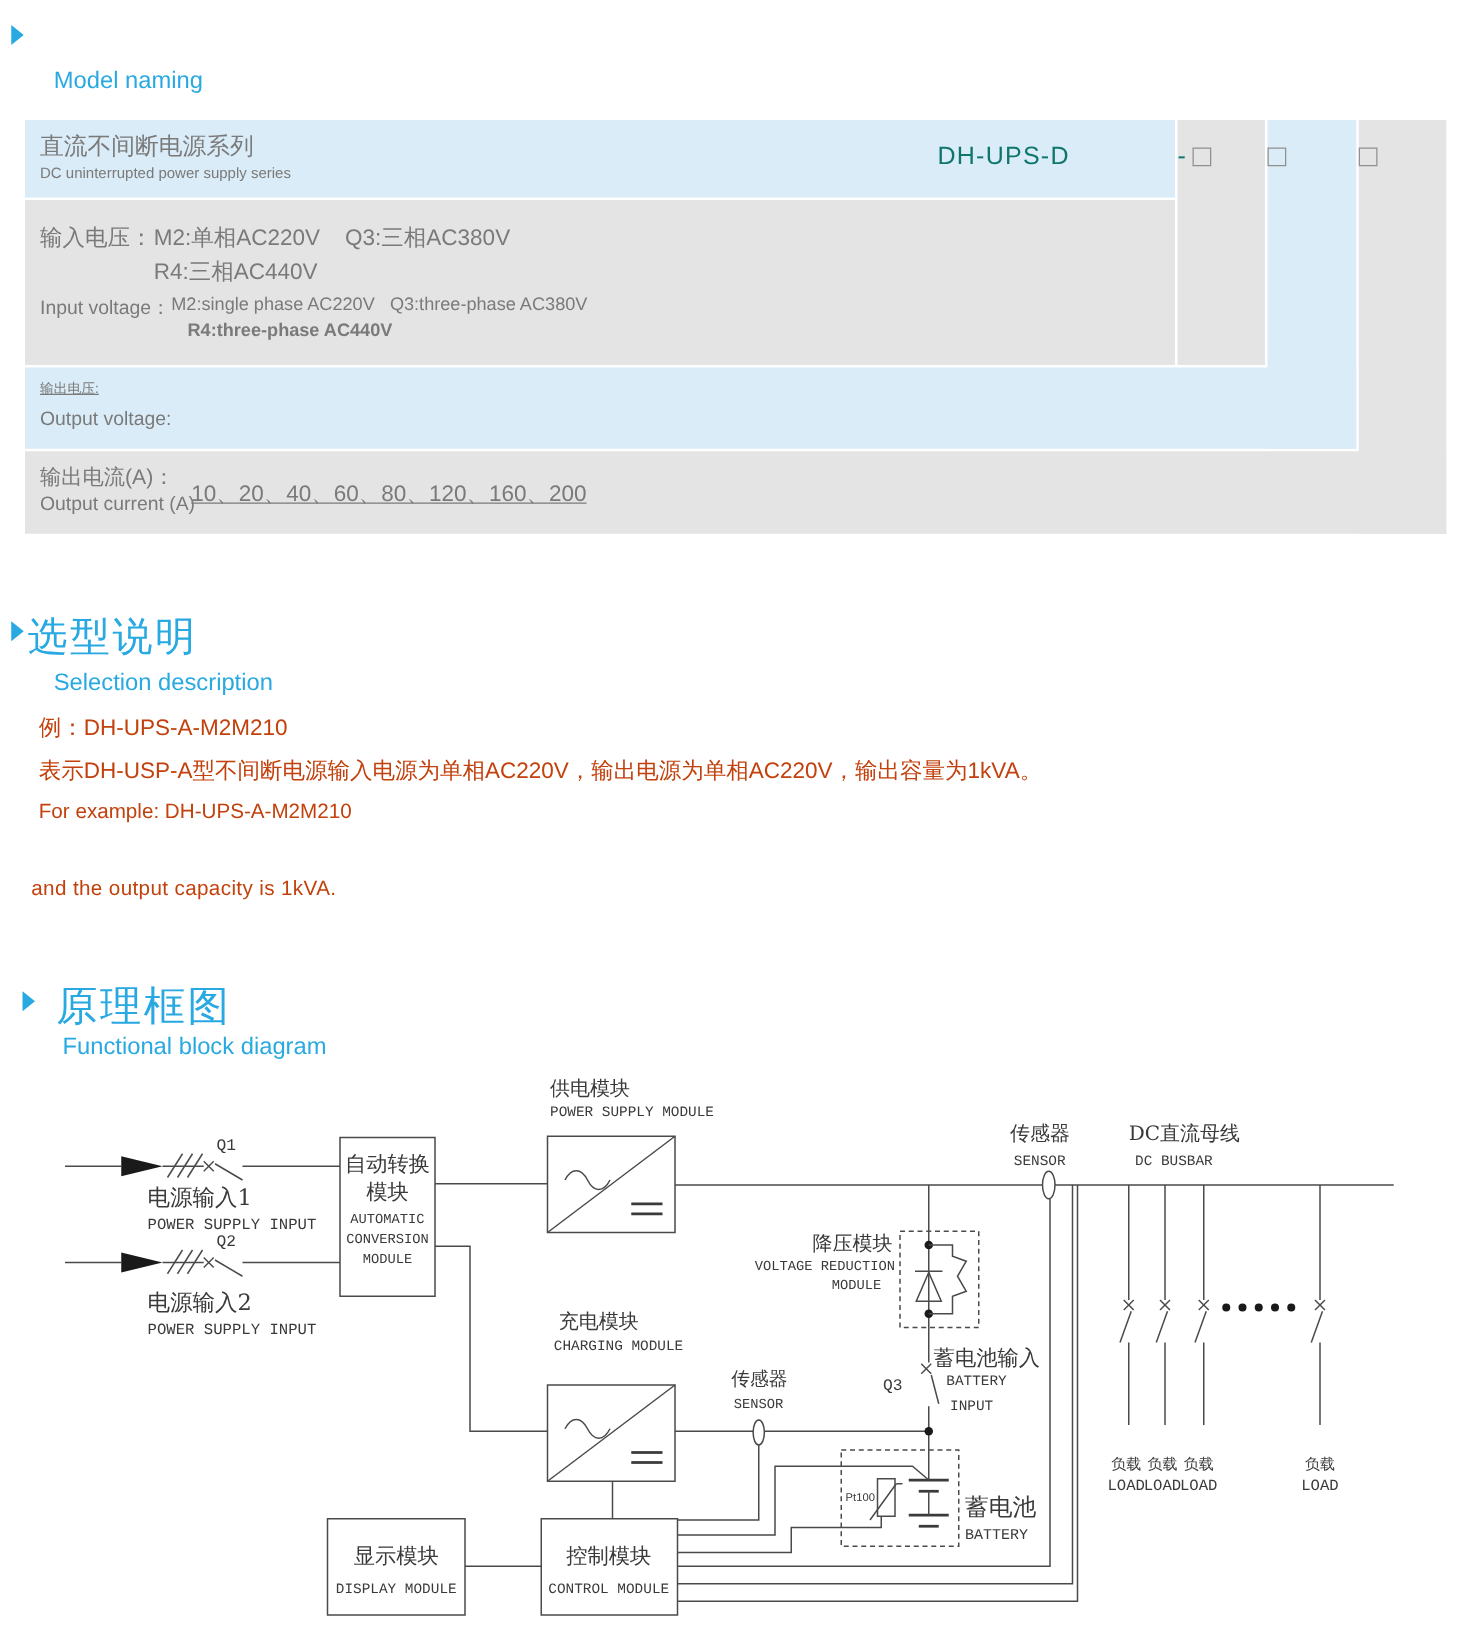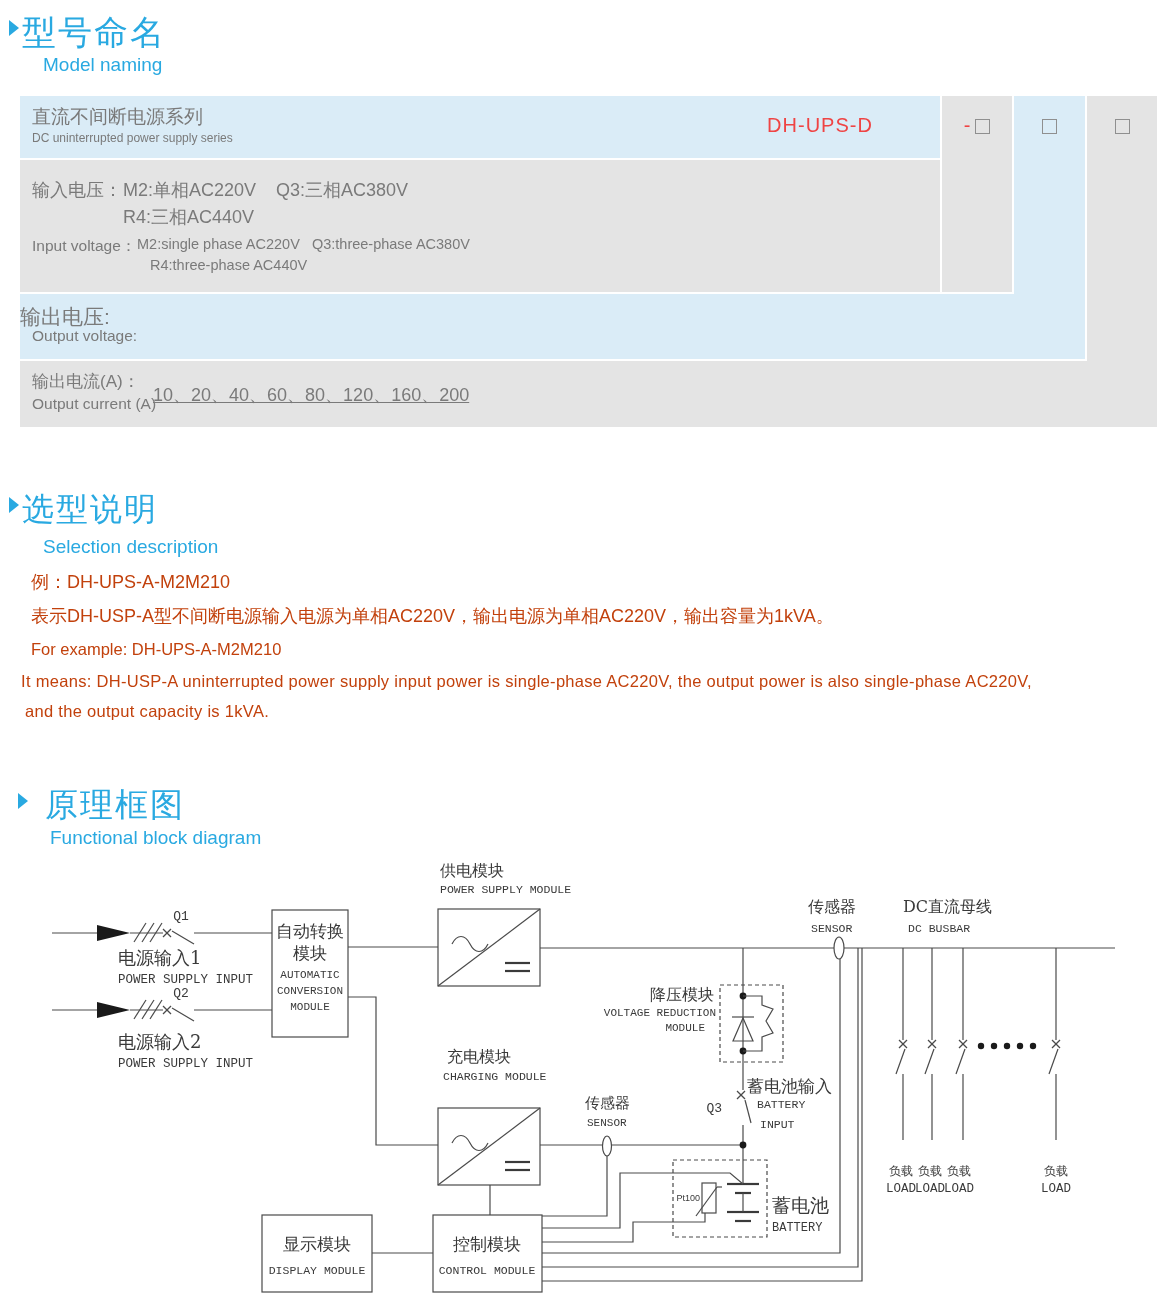--- a/index.html
+++ b/index.html
@@ -18,37 +18,36 @@
   .h-zh { position:absolute; color:#29a9e1; font-size:34px; letter-spacing:2px; font-weight:400; white-space:nowrap; }
   .h-en { position:absolute; color:#29a9e1; font-size:19px; white-space:nowrap; }
   
   .bg-blue { background:#daecf7; }
   .bg-gray { background:#e4e4e4; }
   .cell-txt { position:absolute; color:#7a7a7a; white-space:pre; }
   .sq {
     display:inline-block; width:15px; height:15px;
     border:1px solid #8f8f8f; vertical-align:middle; margin-left:4px;
   }
-  .code-cell { position:absolute; color:#ef4444; font-size:20px; letter-spacing:1px; text-align:center; }
+  .code-cell { position:absolute; color:#0f766e; font-size:20px; letter-spacing:1px; }
   .sel-line { position:absolute; color:#c2410c; white-space:nowrap; }
   
   .dz { font-family:"DejaVu Serif", serif; fill:#3a3a3a; }
   .dm { font-family:"Liberation Mono", monospace; fill:#3a3a3a; }
   svg .wire { stroke:#4a4a4a; stroke-width:1.2; fill:none; }
   svg .thick { stroke:#3a3a3a; stroke-width:2.2; fill:none; }
   svg .boxw { fill:#ffffff; stroke:#4a4a4a; stroke-width:1.2; }
   svg .dash-box { fill:none; stroke:#4a4a4a; stroke-width:1.2; stroke-dasharray:4,3; }
 </style>
 </head>
 <body>
 
 <div class="page">
 
   <span class="tri" style="left:9px; top:20px;"></span>
-  <div class="h-zh" style="left:22px; top:10px;">型号命名</div>
   <div class="h-en" style="left:43px; top:54px;">Model naming</div>
 
   <div class="abs bg-gray" style="left:942px; top:96px; width:70px; height:196px;"></div>
   <div class="abs bg-blue" style="left:1014px; top:96px; width:71px; height:263px;"></div>
   <div class="abs bg-gray" style="left:1087px; top:96px; width:70px; height:331px;"></div>
   <div class="abs bg-blue" style="left:20px; top:96px; width:920px; height:62px;"></div>
   <div class="abs bg-gray" style="left:20px; top:160px; width:920px; height:132px;"></div>
   <div class="abs bg-blue" style="left:20px; top:294px; width:1065px; height:65px;"></div>
   <div class="abs bg-gray" style="left:20px; top:361px; width:1137px; height:66px;"></div>
 
@@ -57,36 +56,35 @@
   <div class="code-cell" style="left:750px; top:114px; width:140px;">DH-UPS-D</div>
   <div class="code-cell" style="left:942px; top:114px; width:70px;"><span>-</span><span class="sq"></span></div>
   <div class="code-cell" style="left:1014px; top:114px; width:71px;"><span class="sq" style="margin-left:0;"></span></div>
   <div class="code-cell" style="left:1087px; top:114px; width:70px;"><span class="sq" style="margin-left:0;"></span></div>
 
   <div class="cell-txt" style="left:32px; top:178px; font-size:18px;">输入电压：</div>
   <div class="cell-txt" style="left:123px; top:178px; font-size:18px;">M2:单相AC220V    Q3:三相AC380V</div>
   <div class="cell-txt" style="left:123px; top:205px; font-size:18px;">R4:三相AC440V</div>
   <div class="cell-txt" style="left:32px; top:236px; font-size:15.5px;">Input voltage：</div>
   <div class="cell-txt" style="left:137px; top:236px; font-size:14.5px;">M2:single phase AC220V   Q3:three-phase AC380V</div>
-  <div class="cell-txt" style="left:150px; top:257px; font-size:14.5px;">R4:three-phase AC440V</div>
-
-  <div class="cell-txt" style="left:20px; top:303px; font-size:21px;">输出电压:</div>
+  <div class="cell-txt" style="left:150px; top:257px; font-size:14.5px;font-weight:bold;">R4:three-phase AC440V</div>
+
+  <div class="cell-txt" style="left:32px; top:303px; font-size:11px;text-decoration:underline;">输出电压:</div>
   <div class="cell-txt" style="left:32px; top:327px; font-size:15.5px;">Output voltage:</div>
 
   <div class="cell-txt" style="left:32px; top:370px; font-size:17px;">输出电流(A)：</div>
   <div class="cell-txt" style="left:32px; top:395px; font-size:15.5px;">Output current (A)</div>
   <div class="cell-txt" style="left:153px; top:383px; font-size:18px;text-decoration:underline;">10、20、40、60、80、120、160、200</div>
 
   <span class="tri" style="left:9px; top:497px;"></span>
   <div class="h-zh" style="left:22px; top:488px; font-size:32px;">选型说明</div>
   <div class="h-en" style="left:43px; top:536px;">Selection description</div>
   <div class="sel-line" style="left:31px; top:570px; font-size:18px;">例：DH-UPS-A-M2M210</div>
   <div class="sel-line" style="left:31px; top:604px; font-size:18px;">表示DH-USP-A型不间断电源输入电源为单相AC220V，输出电源为单相AC220V，输出容量为1kVA。</div>
   <div class="sel-line" style="left:31px; top:640px; font-size:16.5px;">For example: DH-UPS-A-M2M210</div>
-  <div class="sel-line" style="left:21px; top:672px; font-size:16.5px; letter-spacing:0.3px;">It means: DH-USP-A uninterrupted power supply input power is single-phase AC220V, the output power is also single-phase AC220V,</div>
   <div class="sel-line" style="left:14px; top:702px; font-size:16.5px; letter-spacing:0.3px;margin-left:11px;">and the output capacity is 1kVA.</div>
 
   <span class="tri" style="left:18px; top:793px;"></span>
   <div class="h-zh" style="left:45px; top:783px; font-size:33px;">原理框图</div>
   <div class="h-en" style="left:50px; top:827px;">Functional block diagram</div>
 
   <svg class="abs" style="left:0; top:850px;" width="1167" height="458" viewBox="0 850 1167 458">
 
     <line class="wire" x1="52" y1="933" x2="97" y2="933"></line>
     <polygon points="97,925 130,933 97,941" fill="#1a1a1a"></polygon>

